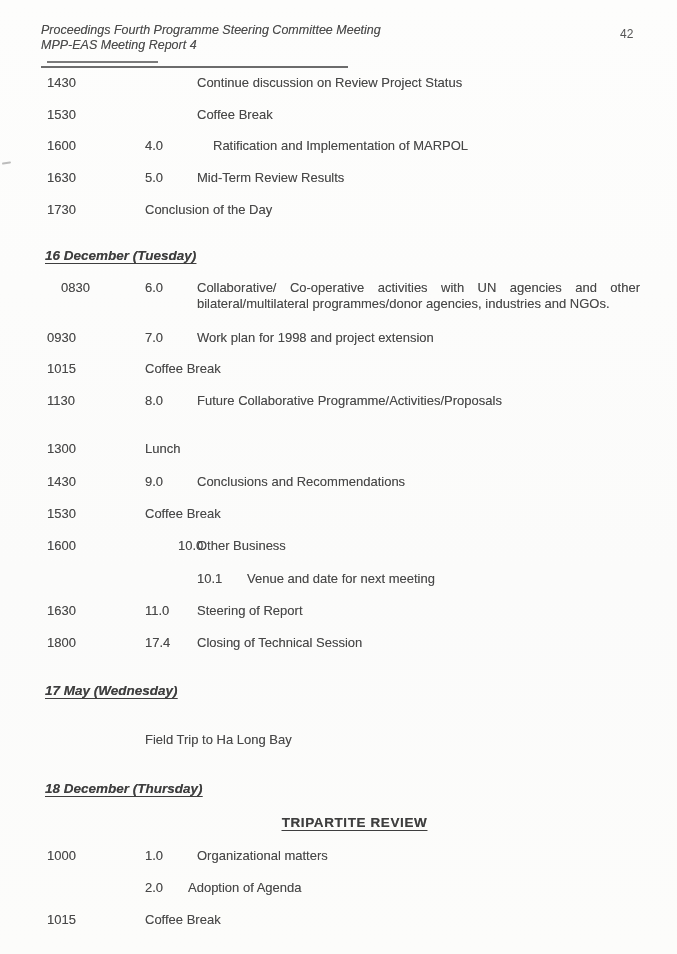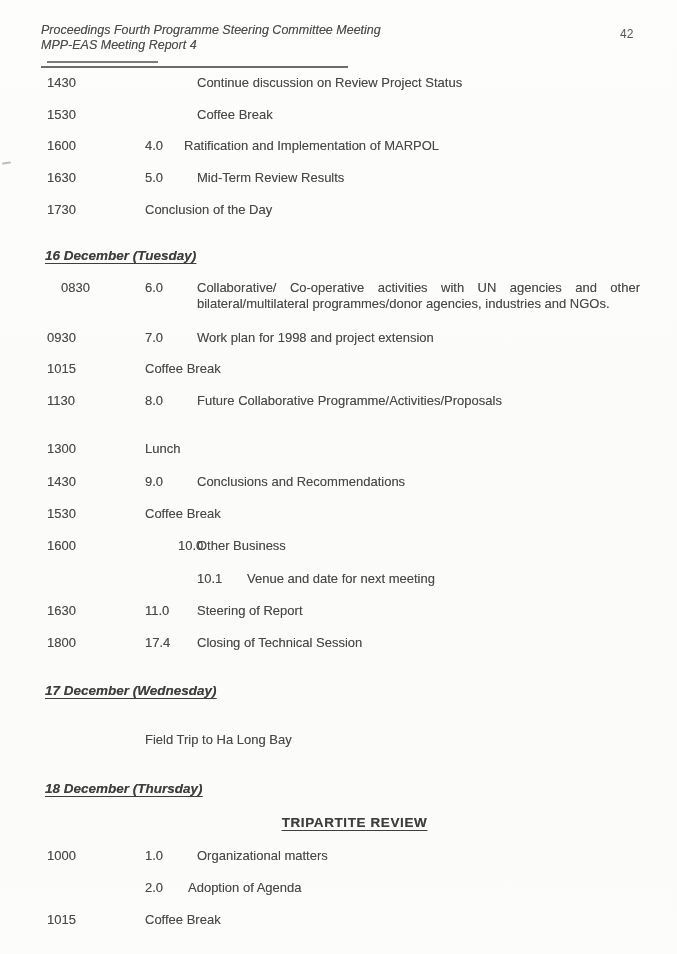--- a/index.html
+++ b/index.html
@@ -95,21 +95,21 @@
         <span style="left: 47px;">1430</span>
         <span style="left: 197px;">Continue discussion on Review Project Status</span>
       </div>
       <div class="row" style="top: 107px;">
         <span style="left: 47px;">1530</span>
         <span style="left: 197px;">Coffee Break</span>
       </div>
       <div class="row" style="top: 138px;">
         <span style="left: 47px;">1600</span>
         <span style="left: 145px;">4.0</span>
-        <span style="left: 184px;">Ratification and Implementation of MARPOL</span>
+        <span style="left: 213px;">Ratification and Implementation of MARPOL</span>
       </div>
       <div class="row" style="top: 170px;">
         <span style="left: 47px;">1630</span>
         <span style="left: 145px;">5.0</span>
         <span style="left: 197px;">Mid-Term Review Results</span>
       </div>
       <div class="row" style="top: 202px;">
         <span style="left: 47px;">1730</span>
         <span style="left: 145px;">Conclusion of the Day</span>
       </div>
@@ -158,21 +158,21 @@
       <div class="row" style="top: 603px;">
         <span style="left: 47px;">1630</span>
         <span style="left: 145px;">11.0</span>
         <span style="left: 197px;">Steering of Report</span>
       </div>
       <div class="row" style="top: 635px;">
         <span style="left: 47px;">1800</span>
         <span style="left: 145px;">17.4</span>
         <span style="left: 197px;">Closing of Technical Session</span>
       </div>
-      <div class="day-heading" style="top: 683px;">17 December (Wednesday)</div>
+      <div class="day-heading" style="top: 683px;">17 May (Wednesday)</div>
       <div class="row" style="top: 732px;">
         <span style="left: 145px;">Field Trip to Ha Long Bay</span>
       </div>
       <div class="day-heading" style="top: 781px;">18 December (Thursday)</div>
       <div class="center-heading" style="top: 815px;">TRIPARTITE REVIEW</div>
       <div class="row" style="top: 848px;">
         <span style="left: 47px;">1000</span>
         <span style="left: 145px;">1.0</span>
         <span style="left: 197px;">Organizational matters</span>
       </div>

